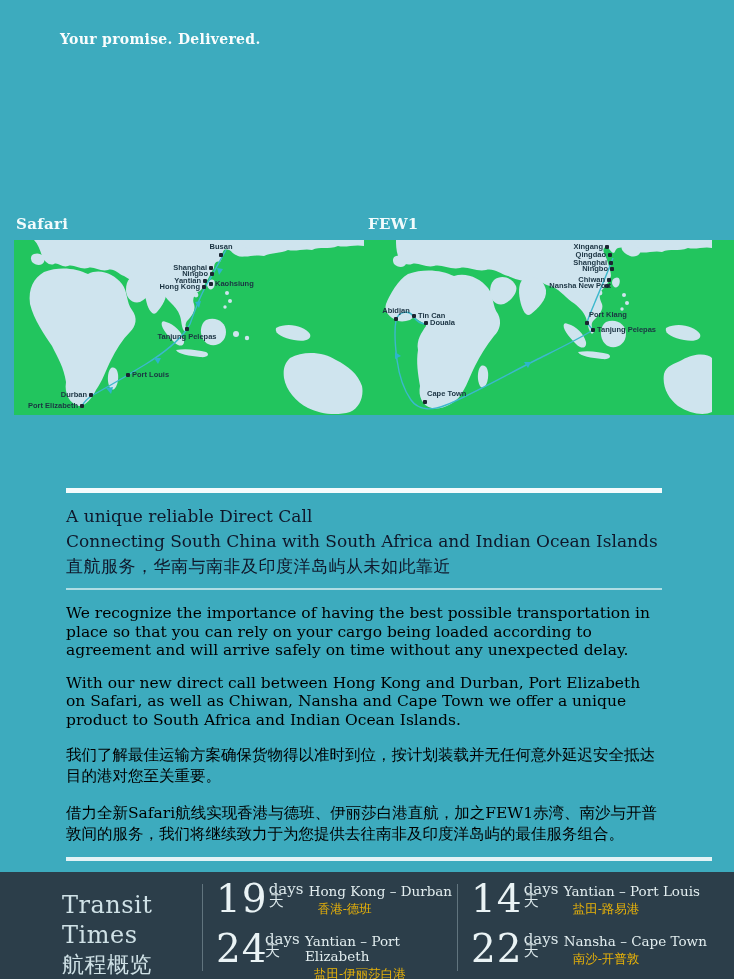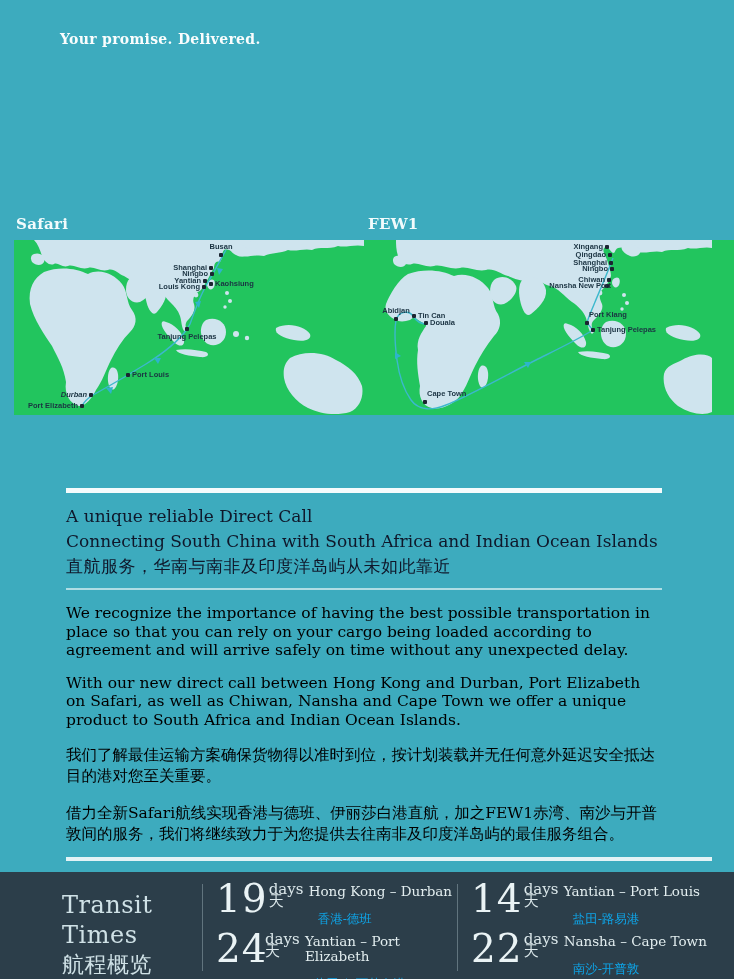--- a/index.html
+++ b/index.html
@@ -50,21 +50,21 @@
   .vdiv{width:1px;background:rgba(210,230,235,.32);margin:12px 0 8px 0;}
   .transit-col{width:241px;padding:8px 0 0 13px;display:flex;flex-direction:column;}
   .transit-entry{display:flex;height:47px;align-items:flex-start;}
   .transit-num{
     font-size:39px;line-height:38px;color:#eaf3f5;letter-spacing:1px;min-width:44px;
   }
   .transit-unit{display:flex;flex-direction:column;margin:3px 0 0 1px;width:34px;}
   .transit-unit span{font-size:15px;line-height:12px;color:#dce8eb;}
   .transit-route{margin:4px 0 0 6px;}
   .transit-route .en{font-size:13.5px;line-height:15px;color:#e2edef;}
-  .transit-route .cn{font-size:12.5px;line-height:15px;margin-top:12px;padding-left:9px;color:#0ea5e9;}
+  .transit-route .cn{font-size:12.5px;line-height:15px;margin-top:2px;padding-left:9px;color:#eab308;}
 </style>
 </head>
 <body>
 
 <div class="slogan">Your promise. Delivered.</div>
 
 <div class="maps-row">
 
   <div class="map-block" style="width:350px;">
     <div class="map-title">Safari</div>
@@ -121,29 +121,29 @@
       </svg>
     <div class="port-dot" style="left: 207px; top: 15px;"></div>
         <div class="port-label" style="left: 207px; top: 11px; transform: translate(-50%, -100%);">Busan</div>
         <div class="port-dot" style="left: 197px; top: 28px;"></div>
         <div class="port-label" style="left: 193px; top: 28px; transform: translate(-100%, -50%);">Shanghai</div>
         <div class="port-dot" style="left: 198px; top: 34px;"></div>
         <div class="port-label" style="left: 194px; top: 34px; transform: translate(-100%, -50%);">Ningbo</div>
         <div class="port-dot" style="left: 191px; top: 41px;"></div>
         <div class="port-label" style="left: 187px; top: 41px; transform: translate(-100%, -50%);">Yantian</div>
         <div class="port-dot" style="left: 190px; top: 47px;"></div>
-        <div class="port-label" style="left: 186px; top: 47px; transform: translate(-100%, -50%);">Louis Kong</div>
+        <div class="port-label" style="left: 186px; top: 47px; transform: translate(-100%, -50%);">Hong Kong</div>
         <div class="port-dot" style="left: 197px; top: 44px;"></div>
         <div class="port-label" style="left: 201px; top: 44px; transform: translate(0px, -50%);">Kaohsiung</div>
         <div class="port-dot" style="left: 173px; top: 89px;"></div>
         <div class="port-label" style="left: 173px; top: 93px; transform: translate(-50%, 0px);">Tanjung Pelepas</div>
         <div class="port-dot" style="left: 114px; top: 135px;"></div>
         <div class="port-label" style="left: 118px; top: 135px; transform: translate(0px, -50%);">Port Louis</div>
         <div class="port-dot" style="left: 77px; top: 155px;"></div>
-        <div class="port-label" style="left: 73px; top: 155px; transform: translate(-100%, -50%); font-style: italic;">Durban</div>
+        <div class="port-label" style="left: 73px; top: 155px; transform: translate(-100%, -50%);">Durban</div>
         <div class="port-dot" style="left: 68px; top: 166px;"></div>
         <div class="port-label" style="left: 64px; top: 166px; transform: translate(-100%, -50%); text-align: center;">Port Elizabeth</div>
       </div>
   </div>
 
   <div class="map-block" style="width:346px;">
     <div class="map-title">FEW1</div>
     <div class="map-panel" style="width:346px;">
       <svg width="346" height="175" viewBox="0 0 346 175">
         <g fill="#cfe4ee" stroke="none">

